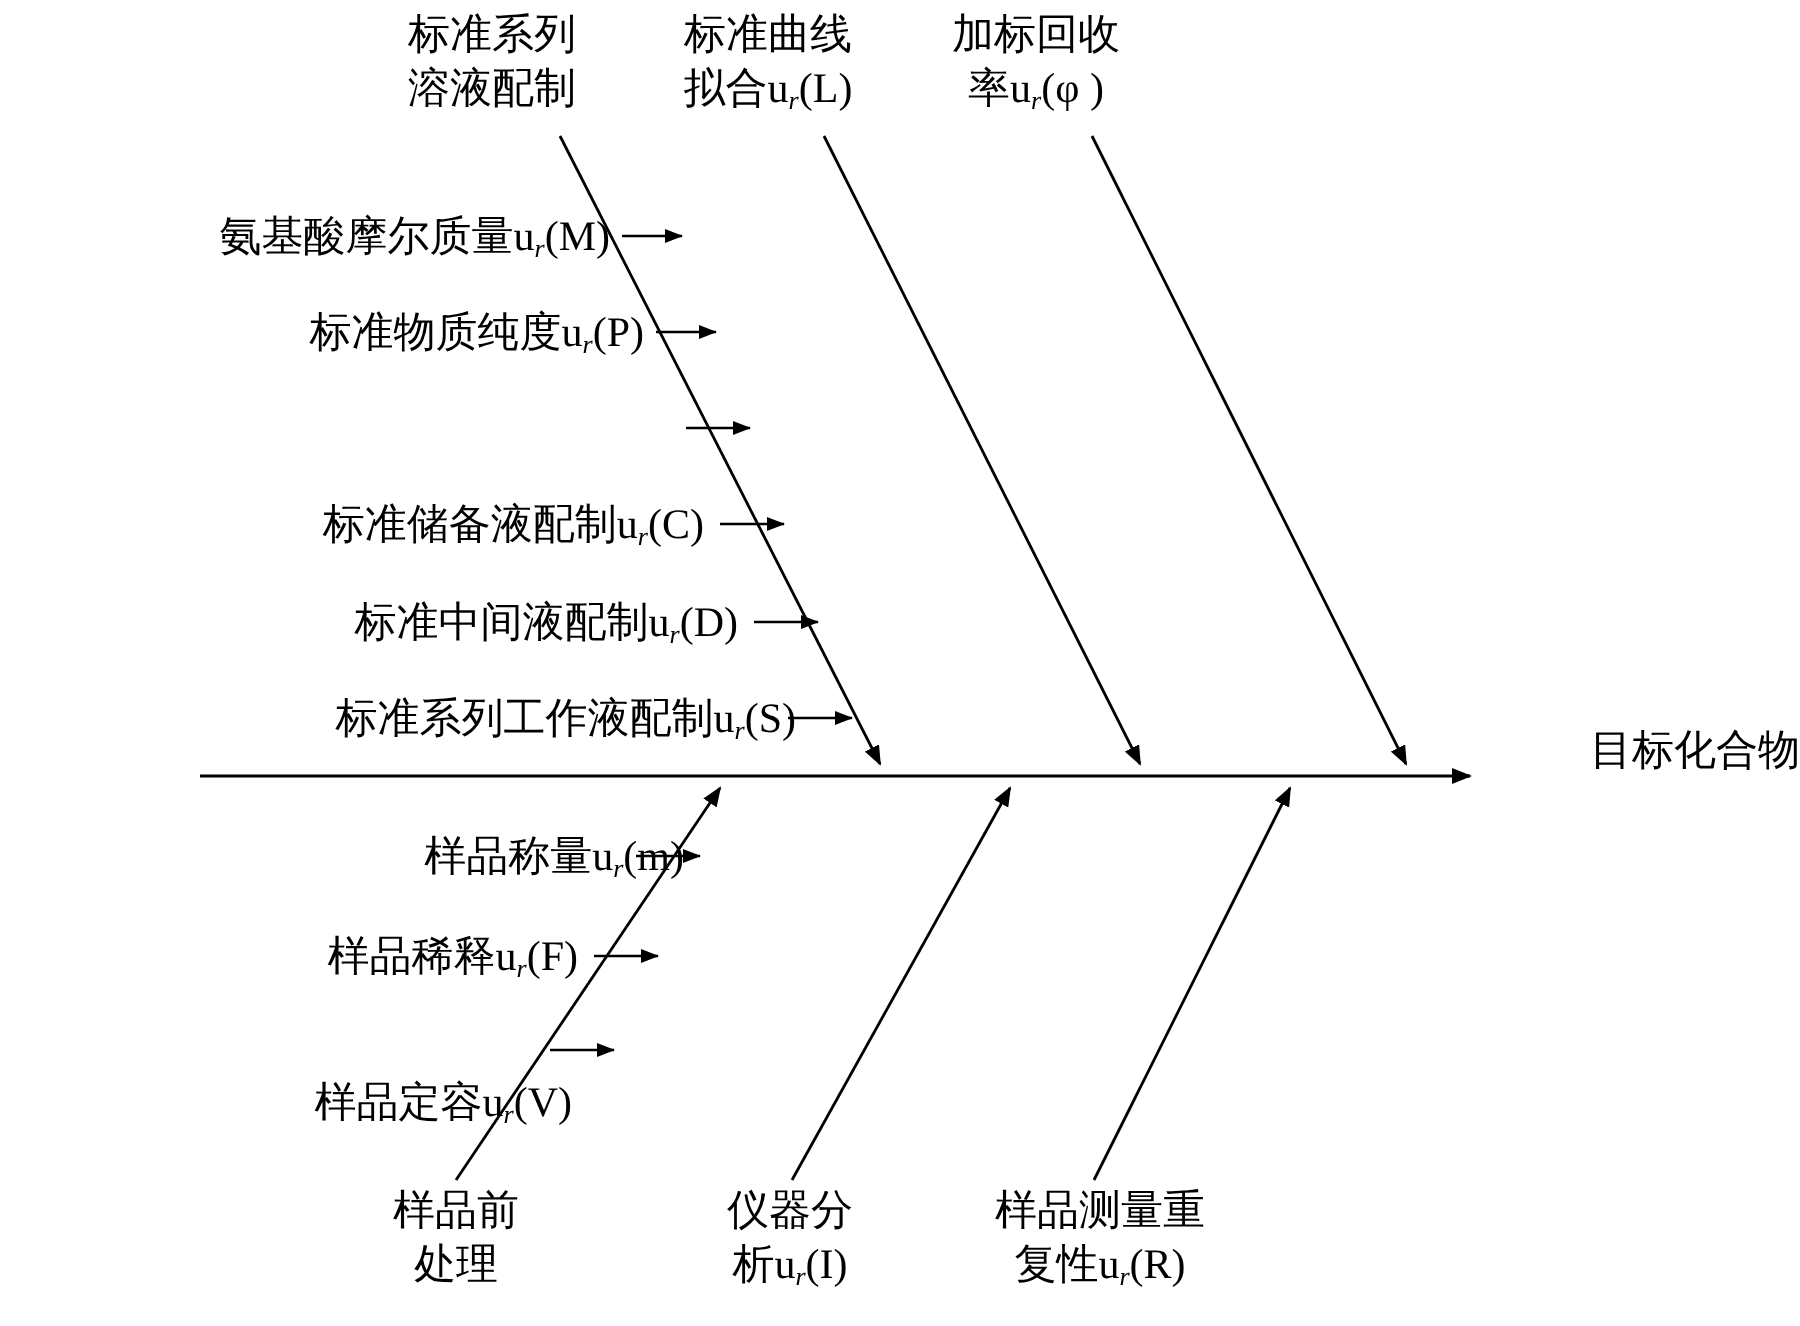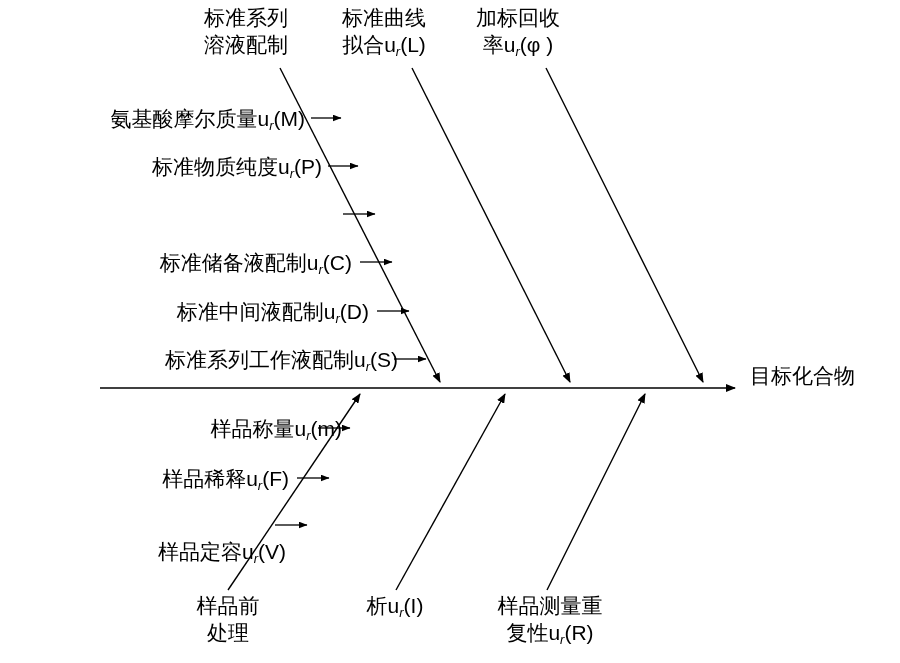--- a/index.html
+++ b/index.html
@@ -5,38 +5,39 @@
   html, body {
     margin: 0;
     padding: 0;
     background: #ffffff;
   }
   #stage {
     position: relative;
     width: 900px;
     height: 663px;
     background: #ffffff;
-    font-family: Liberation Sans, sans-serif;
+    font-family: Liberation Serif, serif;
     color: #000000;
     overflow: hidden;
     border-radius: 30px;
   }
   svg.lines {
     position: absolute;
     left: 0;
     top: 0;
     width: 900px;
     height: 663px;
   }
   .lbl {
     position: absolute;
     white-space: nowrap;
     font-size: 21px;
     line-height: 27px;
     color: #000;
+    text-align: right;
   }
   .lbl.r {
     text-align: right;
   }
   .lbl.c {
     text-align: center;
   }
   .sub {
     font-size: 0.62em;
     vertical-align: -0.28em;
@@ -100,20 +101,21 @@
     <div>加标回收</div>
     <div><span>率u</span><span class="sub it">r</span><span class="arrowtxt">(φ )</span></div>
   </div>
 
   <div class="lbl c" style="left:160px; top:592px; width:136px;">
     <div>样品前</div>
     <div>处理</div>
   </div>
 
   <div class="lbl c" style="left:330px; top:592px; width:130px;">
+    <div>仪器分</div>
     <div><span>析u</span><span class="sub it">r</span><span class="arrowtxt">(I)</span></div>
   </div>
 
   <div class="lbl c" style="left:470px; top:592px; width:160px;">
     <div>样品测量重</div>
     <div><span>复性u</span><span class="sub it">r</span><span class="arrowtxt">(R)</span></div>
   </div>
 
   <div class="lbl r" style="left:0px; top:153px; width:322px;">
     <span>标准物质纯度u</span><span class="sub it">r</span><span>(P)</span>

